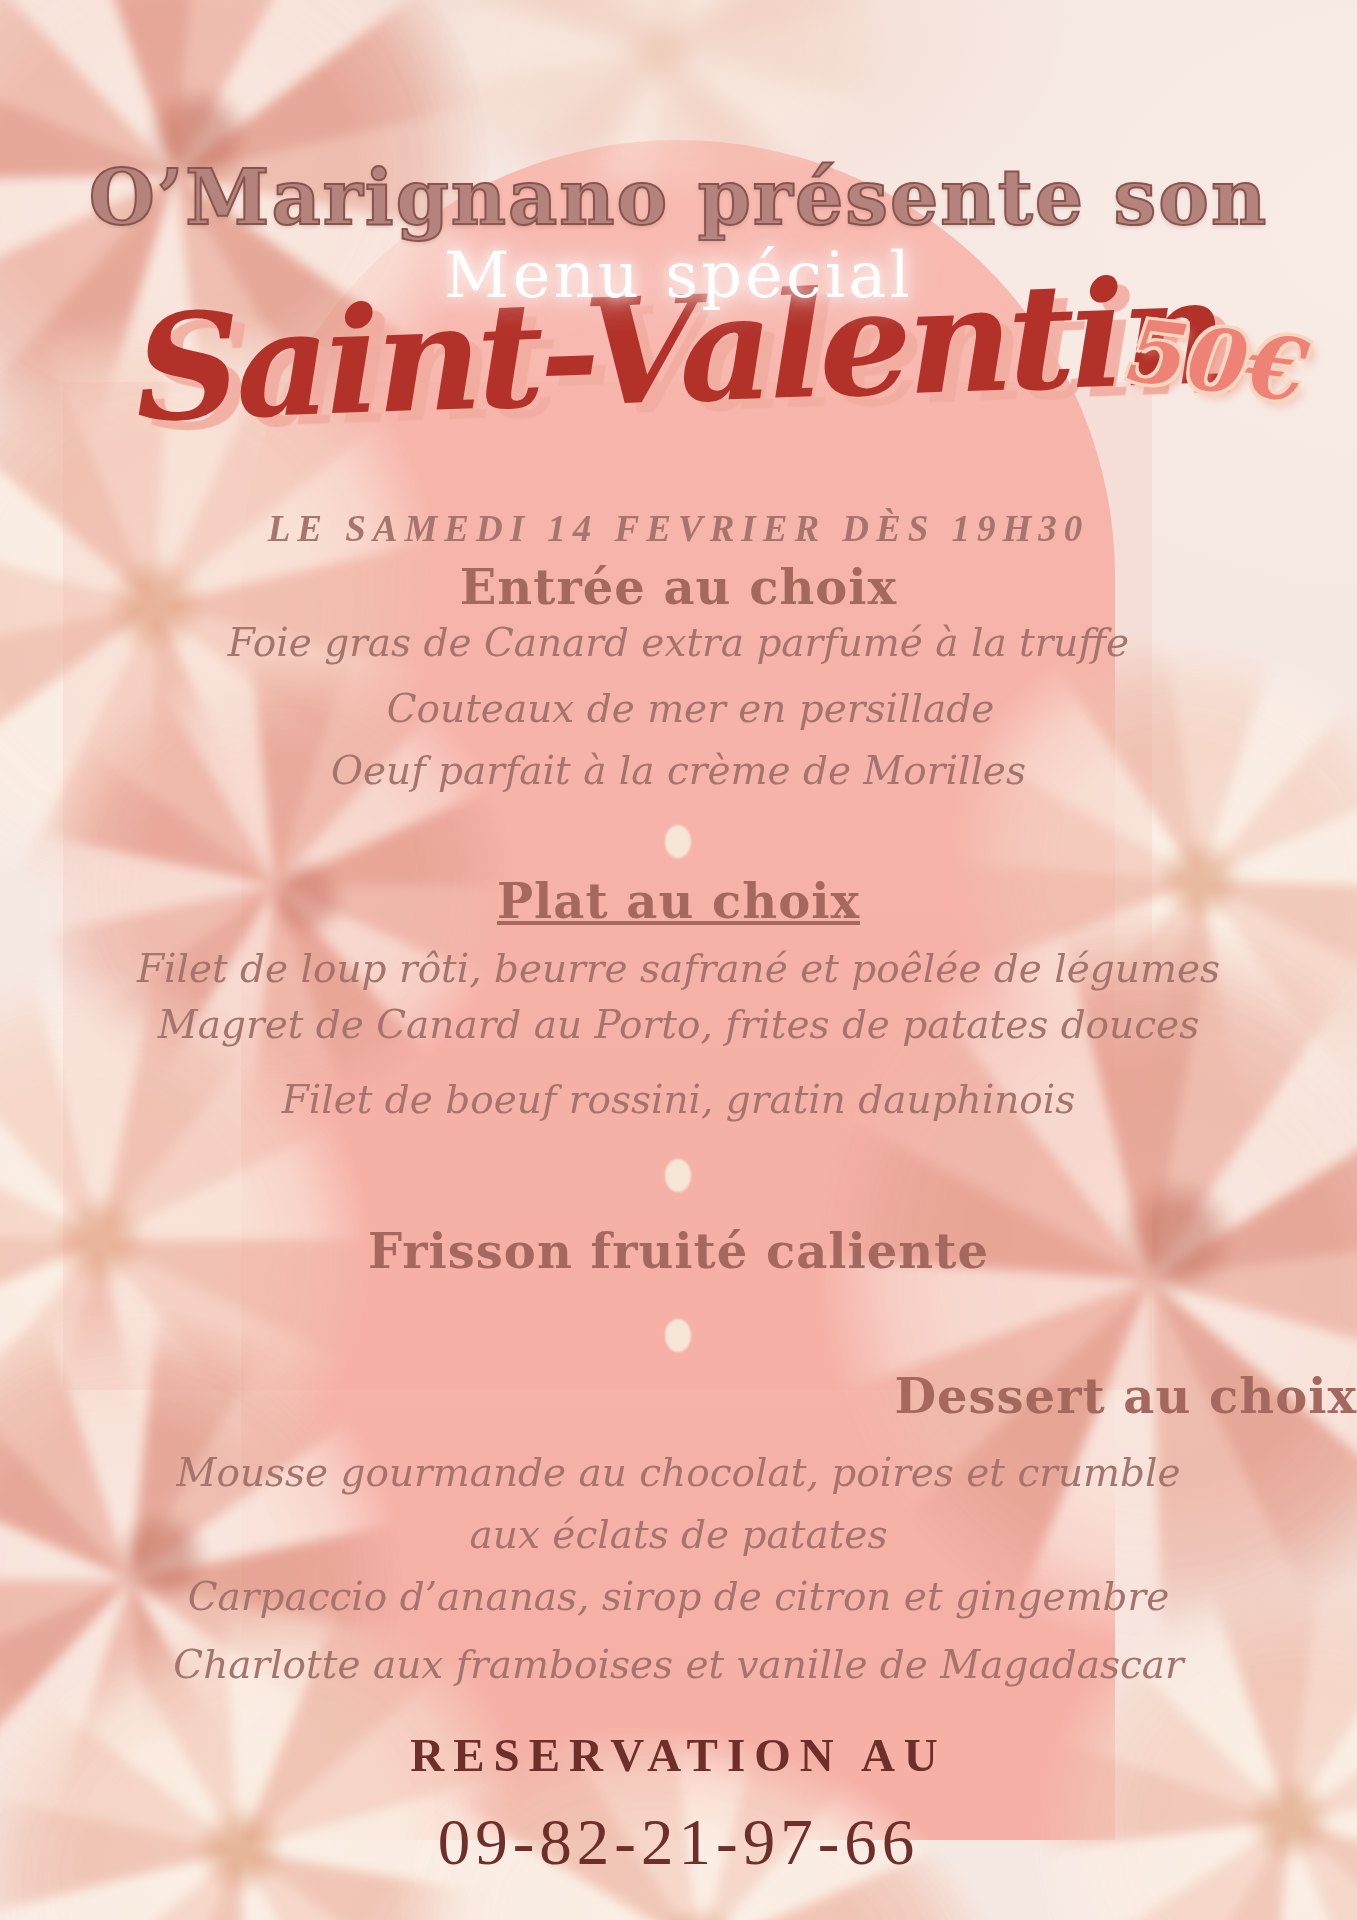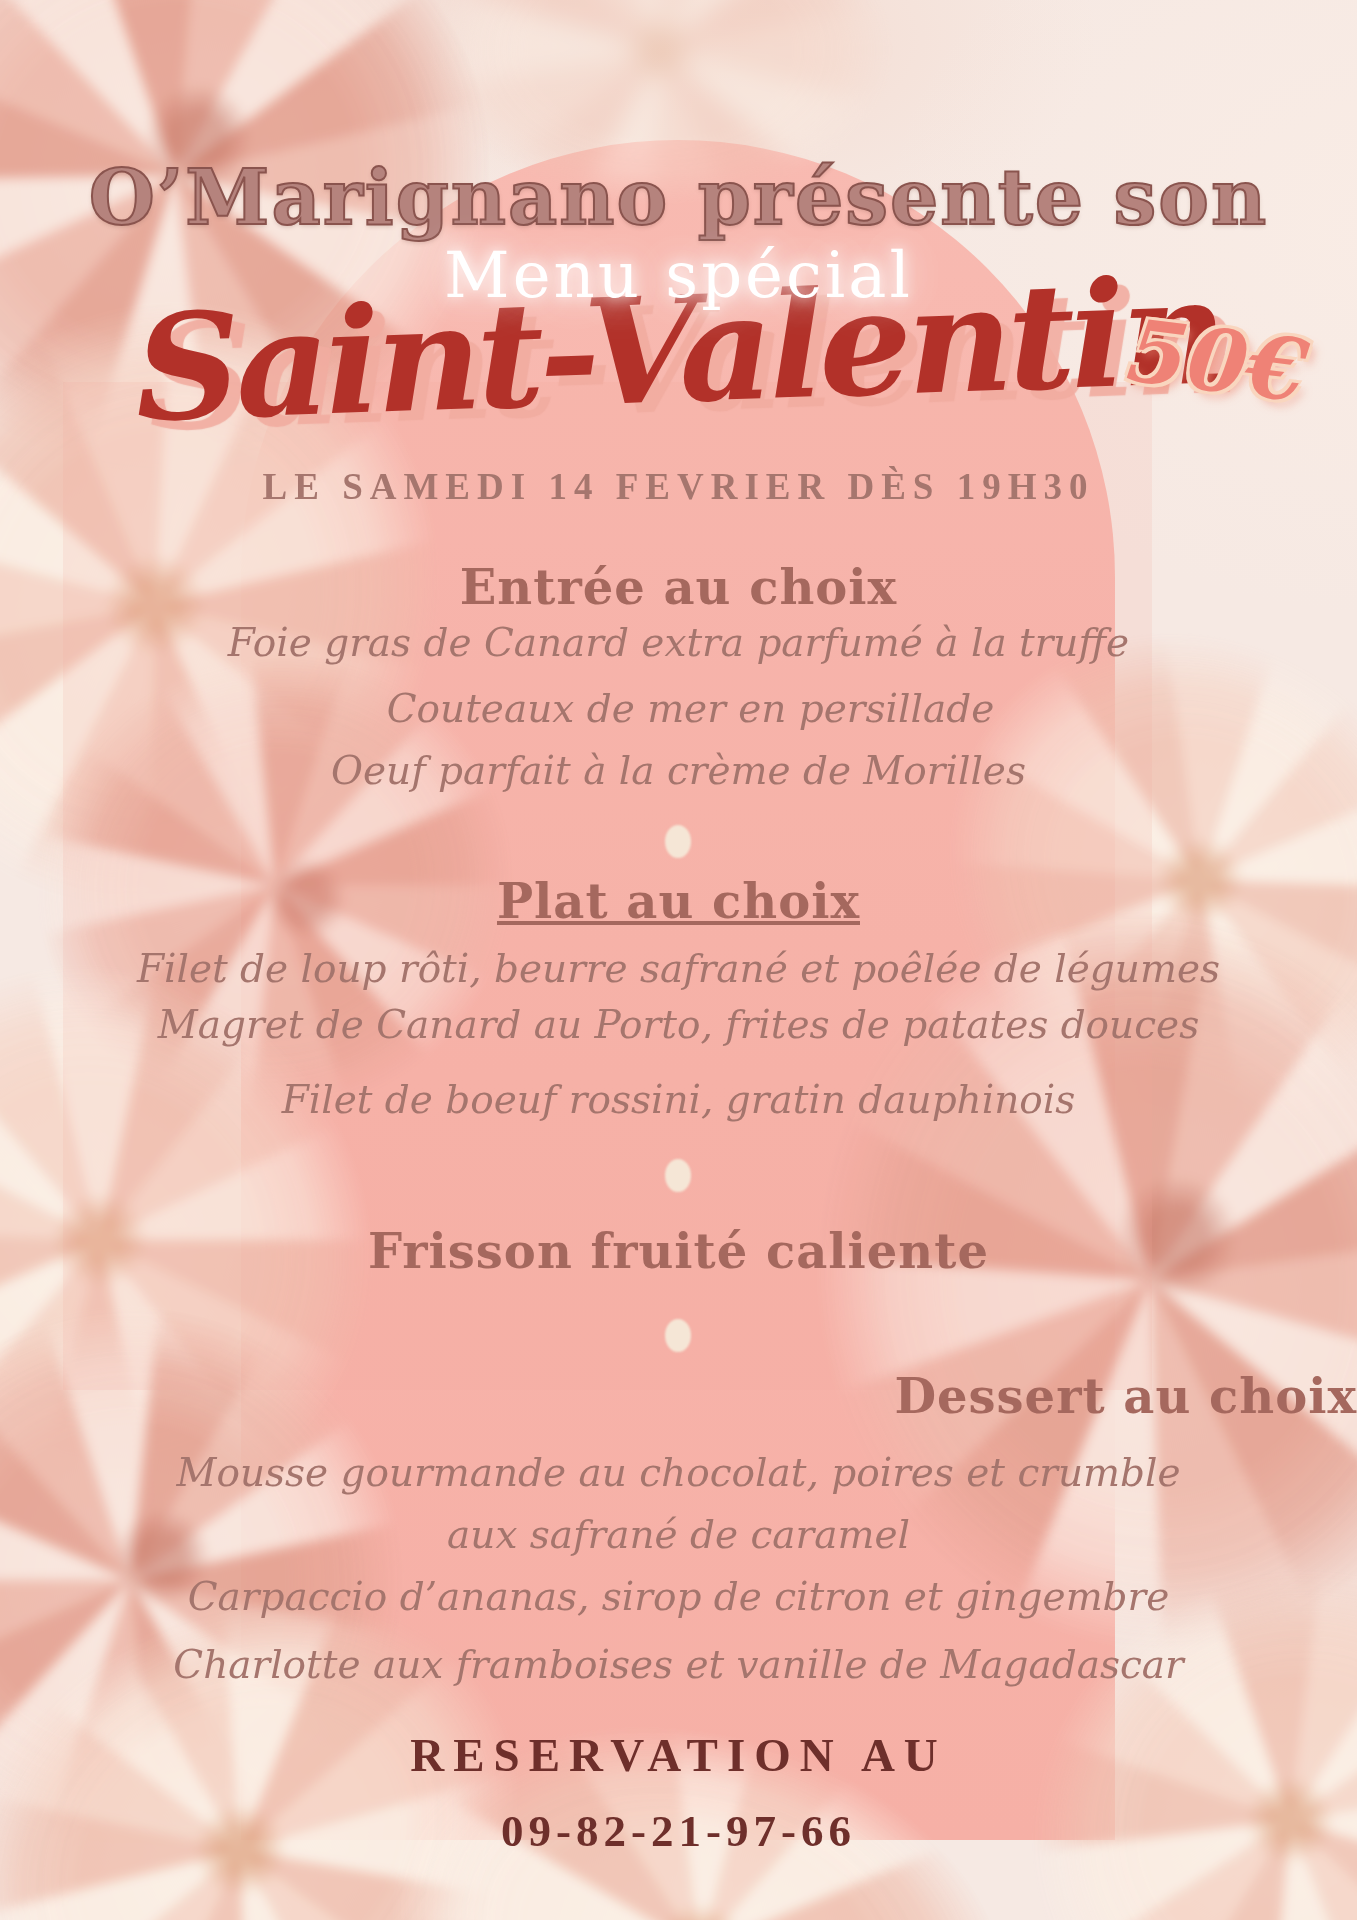--- a/index.html
+++ b/index.html
@@ -66,40 +66,41 @@
     color:#b23129; z-index:11; transform:rotate(-2deg);
     text-shadow:12px 10px 1px rgba(241,172,160,.9);
   }
   .price{
     position:absolute; left:1128px; top:318px; z-index:12;
     font-size:86px; font-style:italic; font-weight:bold; color:#ef8276;
     transform:rotate(7deg); line-height:1;
     text-shadow:-3px -3px 0 #f9d6bf, 3px -3px 0 #f9d6bf, -3px 3px 0 #f9d6bf, 3px 3px 0 #f9d6bf, 6px 6px 8px rgba(238,145,125,.55);
   }
   .date-line{
-    top:466px; font-size:37px; font-weight:bold; letter-spacing:7px; color:#a6766e;
+    top:508px; font-size:37px; font-weight:bold; letter-spacing:7px; color:#a6766e;
     font-family:"Liberation Serif", serif;
+    font-style:italic;
   }
   .section-title{font-size:48px; font-weight:bold; color:#a5685e; letter-spacing:1px;}
   .st-entree{top:561px;} .st-plat{top:875px;text-decoration:underline;} .st-frisson{top:1225px;} .st-dessert{top:1370px;text-align:right;}
   .item{font-size:39px; font-style:italic; color:#a5756d;}
   .i1{top:621px;} .i2{top:687px;margin-left:24px;} .i3{top:749px;}
   .i4{top:947px;} .i5{top:1003px;} .i6{top:1078px;text-align:center;}
   .i7{top:1451px;} .i8{top:1513px;} .i9{top:1575px;} .i10{top:1643px;}
   .dot{
     position:absolute; left:665px; width:26px; height:33px; border-radius:50%;
     background:#f5e6d6; filter:blur(1px); z-index:9;
   }
   .dot1{top:825px;} .dot2{top:1159px;} .dot3{top:1319px;}
   .reservation{
     top:1729px; font-size:47px; font-weight:bold; letter-spacing:9px; color:#6e2f2b;
     font-family:"Liberation Serif", serif;
   }
   .phone{
-    top:1806px; font-size:45px; font-weight:bold; letter-spacing:5px; color:#6e2f2b;
+    top:1806px; font-size:65px; font-weight:normal; letter-spacing:5px; color:#6e2f2b;
     font-family:"Liberation Serif", serif;
   }
 </style>
 </head>
 <body>
 
 <div class="poster">
 
   <div class="arch"></div>
   <div class="rose r-tc pale"></div>
@@ -131,20 +132,20 @@
   <div class="t item i5">Magret de Canard au Porto, frites de patates douces</div>
   <div class="t item i4">Filet de loup rôti, beurre safrané et poêlée de légumes</div>
   <div class="t item i6">Filet de boeuf rossini, gratin dauphinois</div>
   <div class="dot dot2"></div>
 
   <div class="t section-title st-frisson">Frisson fruité caliente</div>
   <div class="dot dot3"></div>
 
   <div class="t section-title st-dessert">Dessert au choix</div>
   <div class="t item i7">Mousse gourmande au chocolat, poires et crumble</div>
-  <div class="t item i8">aux safrané de caramel</div>
+  <div class="t item i8">aux éclats de patates</div>
   <div class="t item i9">Carpaccio d’ananas, sirop de citron et gingembre</div>
   <div class="t item i10">Charlotte aux framboises et vanille de Magadascar</div>
 
   <div class="t reservation">RESERVATION AU</div>
   <div class="t phone">09-82-21-97-66</div>
 
 </div>
 
 </body></html>

